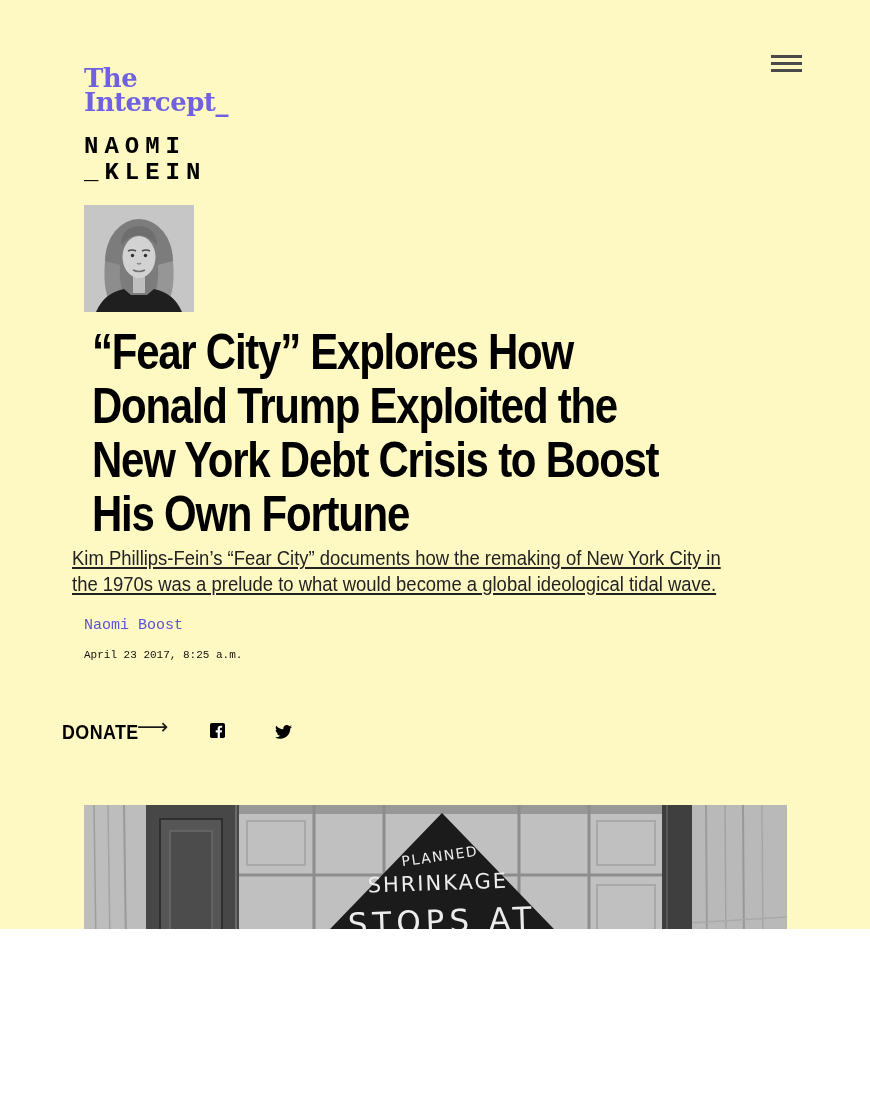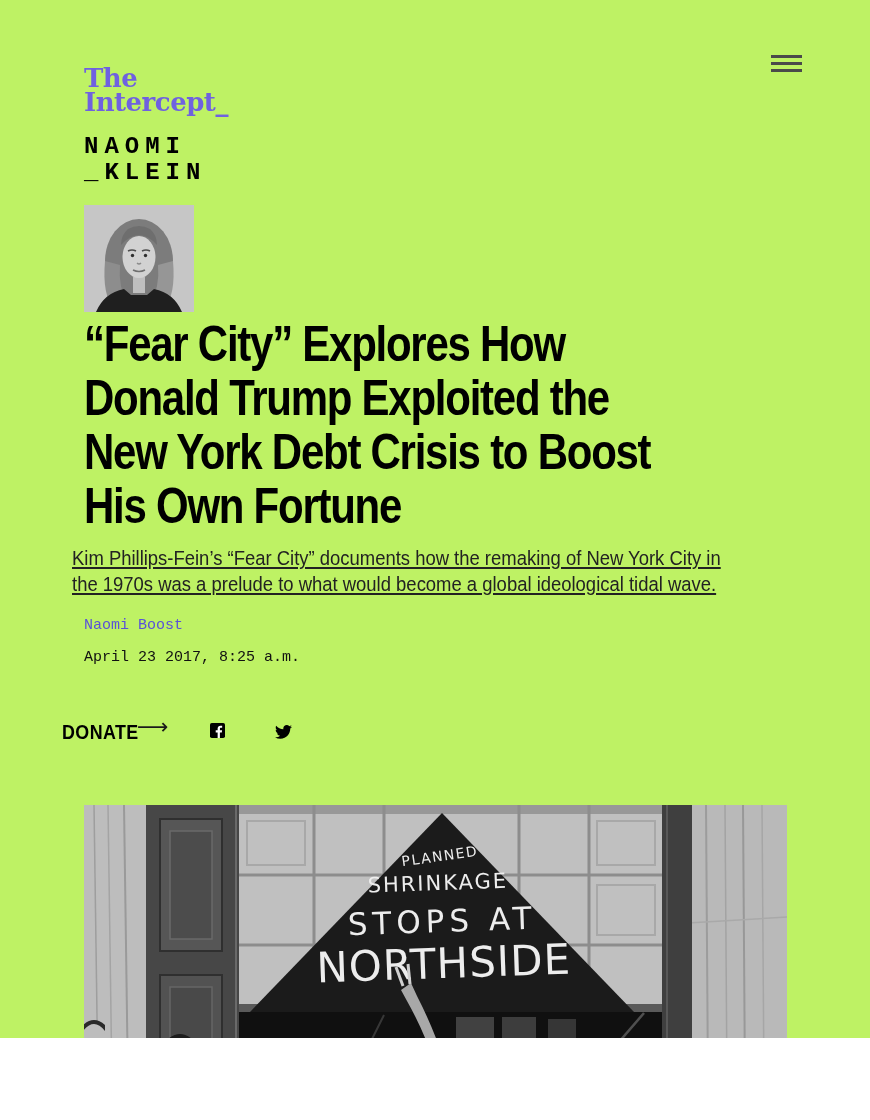--- a/index.html
+++ b/index.html
@@ -1,17 +1,17 @@
 <!DOCTYPE html>
 <html><head>
 <meta charset="utf-8">
 <style>
   html,body { margin:0; padding:0; background:#ffffff; }
   .page {
-    position:relative; width:870px; height:1038px; background:#bef264;
+    position:relative; width:870px; height:929px; background:#fef9c3;
     font-family:"Liberation Sans", sans-serif; overflow:hidden;
   }
 
   
   .logo {
     position:absolute; left:84px; top:66px;
     font-family:"DejaVu Serif", serif; font-weight:bold;
     font-size:26px; line-height:24px; letter-spacing:-0.5px;
     color:#6f61e0; text-decoration:none; cursor:pointer;
   }
@@ -44,21 +44,21 @@
     transform:scaleX(0.9); transform-origin:0 50%; white-space:nowrap;
   }
 
   .byline {
     position:absolute; left:84px; top:617px;
     font-family:"Liberation Mono", monospace; font-size:15px;
     color:#5a52d8; text-decoration:none; cursor:pointer;
   }
   .pubdate {
     position:absolute; left:84px; top:649px;
-    font-family:"Liberation Mono", monospace; font-size:15px; color:#111111;
+    font-family:"Liberation Mono", monospace; font-size:11px; color:#111111;
   }
 
   
   .donate {
     position:absolute; left:62px; top:720px;
     font-size:21px; font-weight:bold; letter-spacing:0.5px; color:#000;
     transform:scaleX(0.85); transform-origin:0 0; white-space:nowrap;
     text-decoration:none; cursor:pointer;
   }
   .donate-arrow {
@@ -108,21 +108,21 @@
       <path d="M37 40 Q55 20 73 40 Q73 30 66 24 Q55 18 44 24 Q37 30 37 40 Z" fill="#6e6e6e"></path>
       <path d="M44 46 Q48 44 52 46" stroke="#4d4d4d" stroke-width="1.6" fill="none"></path>
       <path d="M58 46 Q62 44 66 46" stroke="#4d4d4d" stroke-width="1.6" fill="none"></path>
       <circle cx="48.5" cy="50.5" r="1.7" fill="#2f2f2f"></circle>
       <circle cx="61.5" cy="50.5" r="1.7" fill="#2f2f2f"></circle>
       <path d="M53 58 Q55 60 57 58" stroke="#8a8a8a" stroke-width="1.4" fill="none"></path>
       <path d="M49 65 Q55 68 61 65" stroke="#6f6f6f" stroke-width="1.6" fill="none"></path>
     </svg>
   </div>
 
-  <h1 class="headline" style="margin:0; font-size:50px;">
+  <h1 class="headline" style="margin:8px; font-size:50px;">
     <div class="hl">“Fear City” Explores How</div>
     <div class="hl">Donald Trump Exploited the</div>
     <div class="hl">New York Debt Crisis to Boost</div>
     <div class="hl">His Own Fortune</div>
   </h1>
 
   <div class="dek">
     <div class="dl">Kim Phillips-Fein’s “Fear City” documents how the remaking of New York City in</div>
     <div class="dl">the 1970s was a prelude to what would become a global ideological tidal wave.</div>
   </div>

